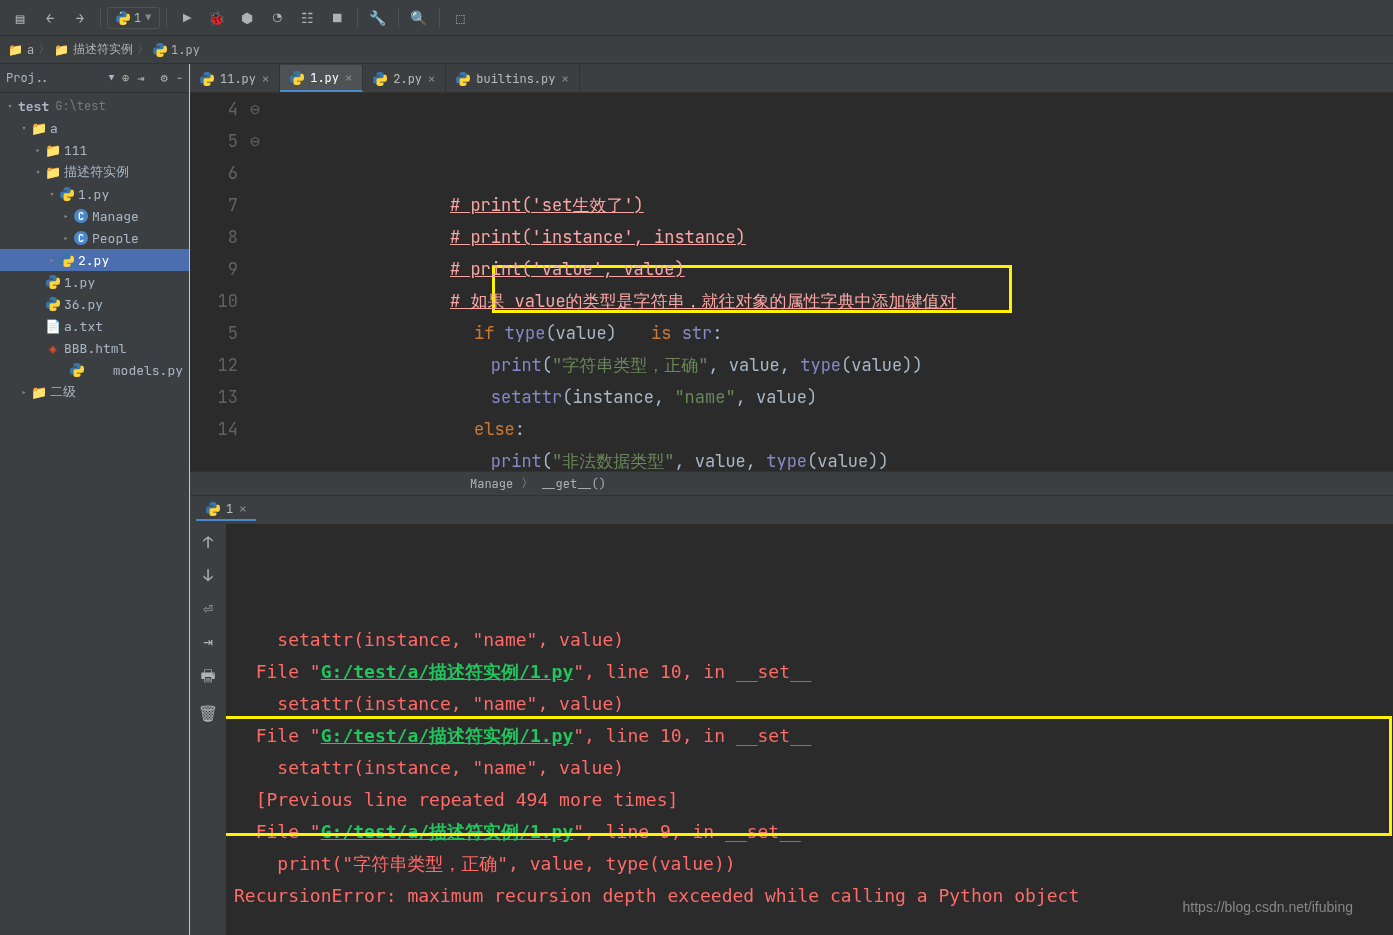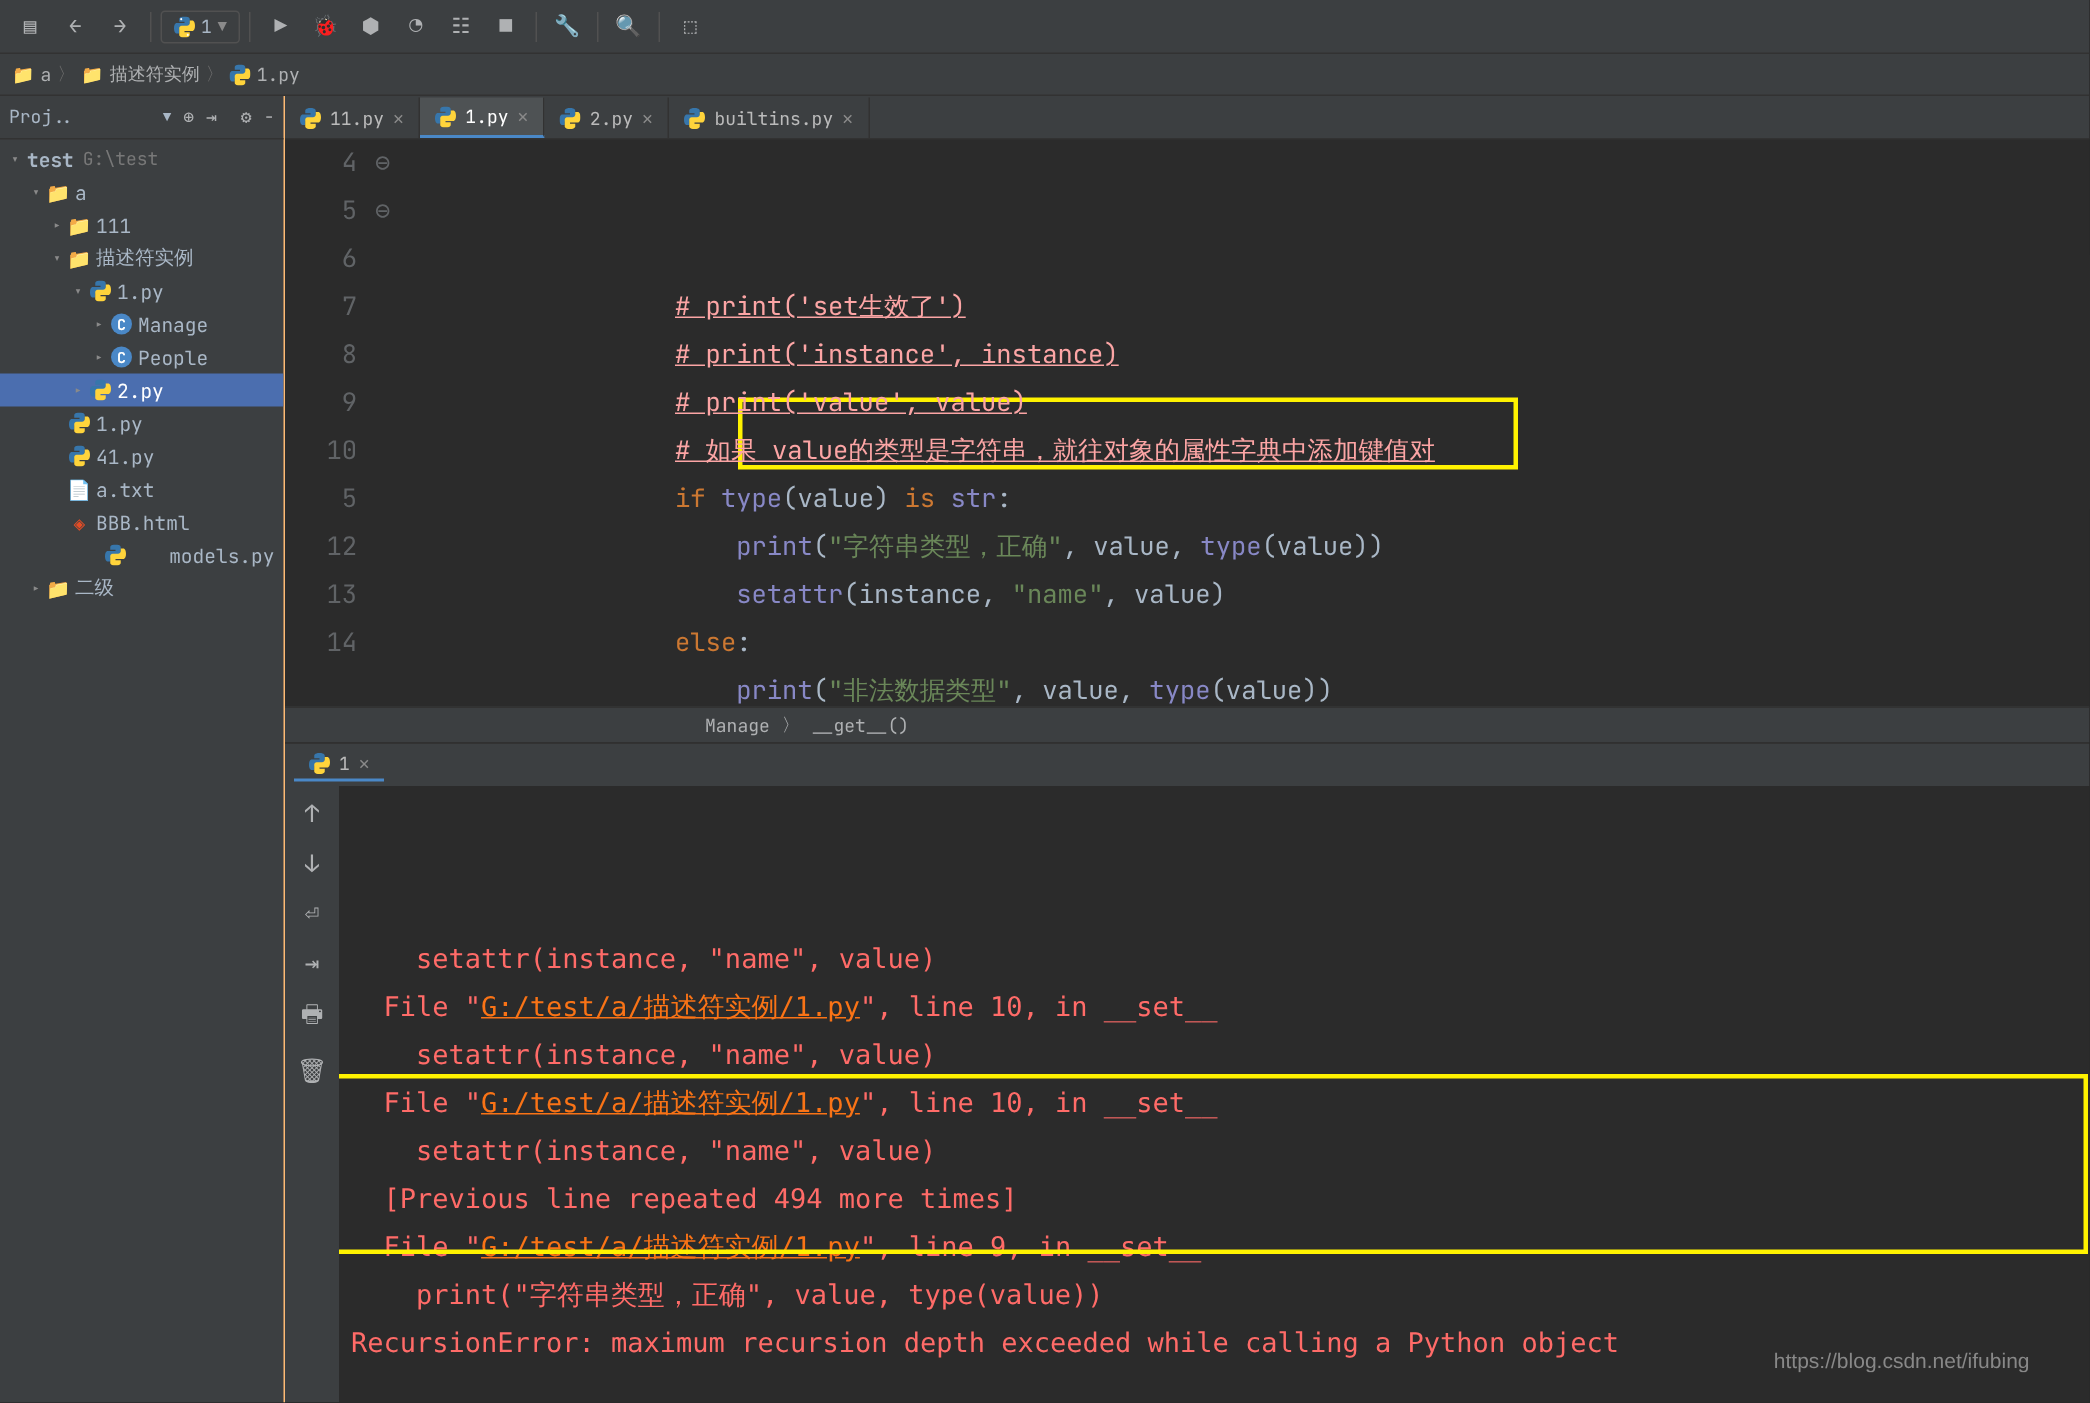--- a/index.html
+++ b/index.html
@@ -30,37 +30,37 @@
 .editor-area { flex: 1; display: flex; flex-direction: column; min-width: 0; }
 .tabs { background: #3c3f41; height: 29px; display: flex; align-items: flex-end; border-bottom: 1px solid #323232; }
 .tab { height: 27px; display: flex; align-items: center; gap: 6px; padding: 0 10px; font-size: 12px; color: #bbbbbb; border-right: 1px solid #323232; cursor: pointer; }
 .tab.active { background: #4e5254; color: #fff; border-bottom: 2px solid #4a88c7; }
 .tab .close { color: #8a8a8a; font-size: 12px; }
 .editor { flex: 1; display: flex; background: #2b2b2b; overflow: hidden; font-size: 17px; line-height: 32px; }
 .gutter { width: 60px; text-align: right; padding-right: 12px; color: #606366; user-select: none; }
 .fold-gutter { width: 20px; color: #606366; }
 .code { flex: 1; white-space: pre; position: relative; }
 .code .line { padding-left: 180px; position: relative; }
-.kw { color: #cc7832; }
+.kw { color: #cc7832; margin-left: 24px; }
 .bi { color: #8888c6; }
 .str { color: #6a8759; }
 .cm { color: #fca5a5; text-decoration: underline; }
 .highlight-box { position: absolute; border: 3px solid #fff200; pointer-events: none; }
 .editor-breadcrumb { background: #3c3f41; height: 24px; display: flex; align-items: center; padding: 0 16px 0 280px; font-size: 12px; color: #afb1b3; border-top: 1px solid #323232; gap: 8px; }
 .run-panel { background: #2b2b2b; display: flex; flex-direction: column; border-top: 1px solid #323232; height: 440px; }
 .run-tabs { background: #3c3f41; height: 28px; display: flex; align-items: center; padding: 0 6px; }
 .run-tab { display: flex; align-items: center; gap: 6px; padding: 2px 10px; font-size: 12px; color: #bbbbbb; border-bottom: 2px solid #4a88c7; }
 .run-tab .close { color: #8a8a8a; }
 .run-body { flex: 1; display: flex; overflow: hidden; }
 .run-side { width: 36px; background: #3c3f41; display: flex; flex-direction: column; align-items: center; gap: 12px; padding: 8px 0; }
 .run-side .sicon { color: #afb1b3; cursor: pointer; font-size: 16px; }
 .console { flex: 1; overflow: auto; padding: 4px 8px; font-size: 18px; line-height: 32px; font-family: Consolas, monospace; white-space: pre; position: relative; }
 .console .cline { color: #ff6b68; }
 .console .cwhite { color: #bbbbbb; }
-.console .clink { color: #f97316; text-decoration: underline; cursor: pointer; }
+.console .clink { color: #22c55e; text-decoration: underline; cursor: pointer; font-weight: bold; }
 .watermark { position: absolute; right: 40px; bottom: 20px; color: #888; font-size: 14px; font-family: sans-serif; }
 .g-run { color: #499c54; }
 .g-debug { color: #499c54; }
 .g-stop { color: #c75450; }
 </style>
 </head>
 <body>
 
 <div class="toolbar">
   <div class="tb-btn">▤</div>
@@ -197,21 +197,21 @@
             <span class="label">1.py</span>
           </div>
           <div class="tree-row" style="padding-left: 32px;">
             <span class="arrow"></span>
             <span class="icon">
               <span class="py-icon"><svg viewBox="0 0 16 16">
                   <path fill="#3776ab" d="M8 0C4 0 4 2 4 2v2h4v1H2s-2 0-2 4 2 4 2 4h2v-2s0-2 2-2h4s2 0 2-2V2s0-2-4-2z"></path>
                   <path fill="#ffd43b" d="M8 16c4 0 4-2 4-2v-2H8v-1h6s2 0 2-4-2-4-2-4h-2v2s0 2-2 2H6s-2 0-2 2v5s0 2 4 2z"></path>
                 </svg></span>
             </span>
-            <span class="label">41.py</span>
+            <span class="label">36.py</span>
           </div>
           <div class="tree-row" style="padding-left: 32px;">
             <span class="arrow"></span>
             <span class="icon">
               <span style="color:#afb1b3">📄</span>
             </span>
             <span class="label">a.txt</span>
           </div>
           <div class="tree-row" style="padding-left: 32px;">
             <span class="arrow"></span>

